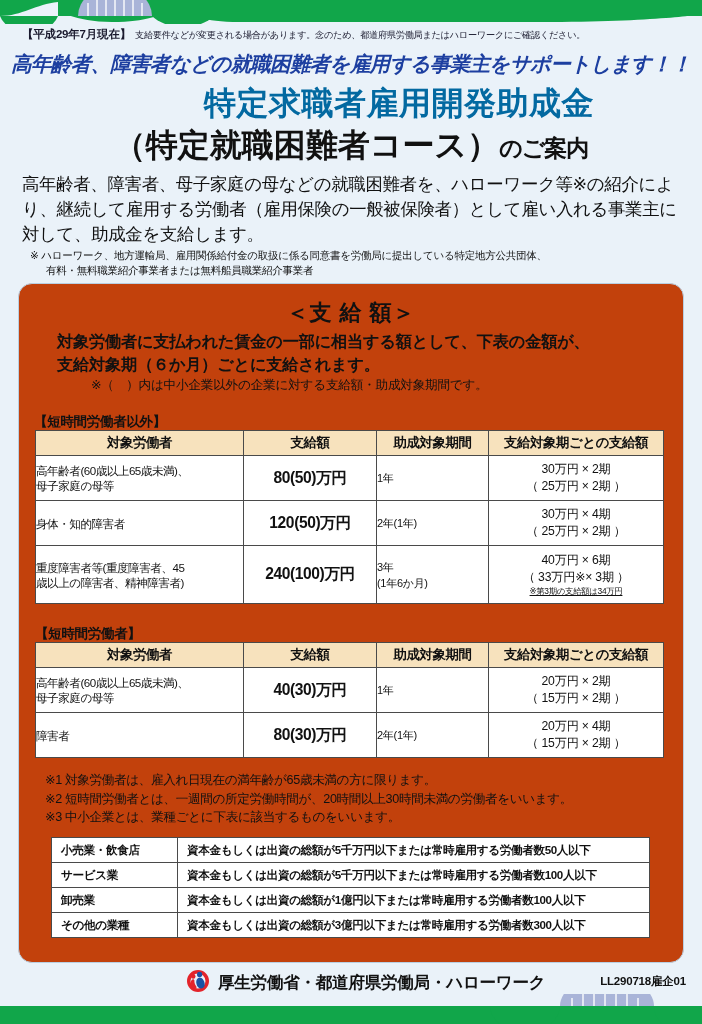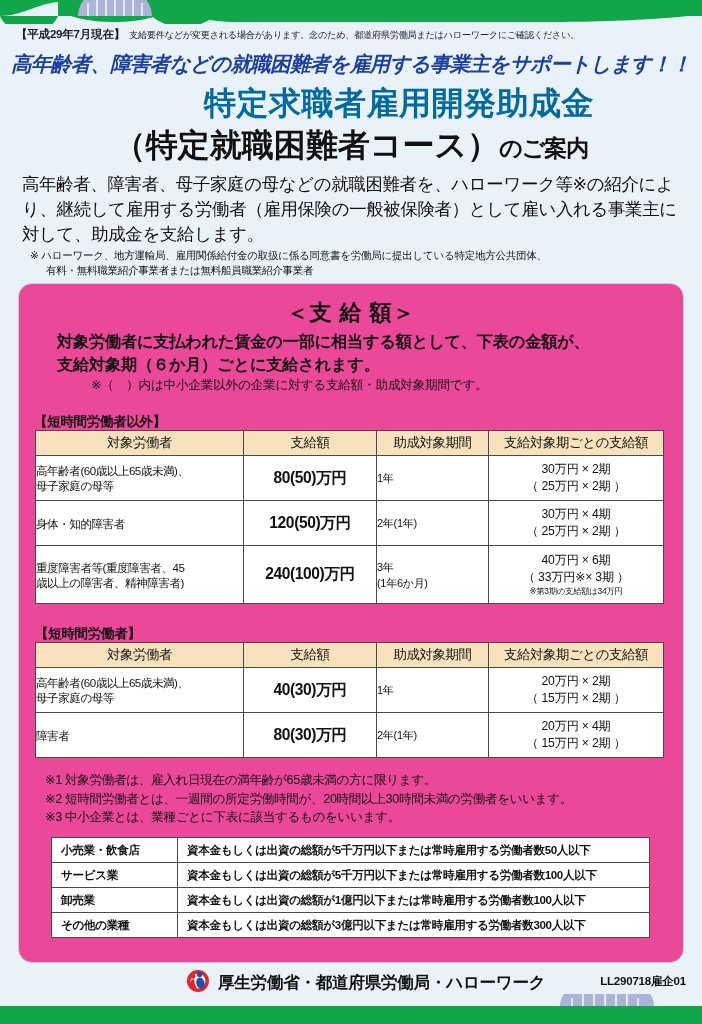--- a/index.html
+++ b/index.html
@@ -36,21 +36,21 @@
     left: 0;
     width: 702px;
     height: 30px;
     overflow: hidden;
   }
 
   
   .notice {
     position: absolute;
     top: 24px;
-    left: 16px;
+    left: 22px;
     width: 660px;
     white-space: nowrap;
     color: #1a1a2e;
   }
   .notice .nb {
     font-weight: bold;
     font-size: 11.5px;
     letter-spacing: -0.2px;
   }
   .notice .nt {
@@ -131,21 +131,21 @@
     padding-left: 16px;
   }
 
   
   .panel {
     position: absolute;
     top: 283px;
     left: 18px;
     width: 666px;
     height: 680px;
-    background: #ec4899;
+    background: #c2410c;
     border: 1.5px solid #b9cfe2;
     border-radius: 14px;
     box-sizing: border-box;
   }
 
   .panel-title {
     position: absolute;
     top: 14px;
     left: 0;
     width: 100%;
@@ -194,21 +194,21 @@
     background: #fff;
   }
   table.dt th, table.dt td {
     border: 1.3px solid #4a4a4a;
     color: #111;
     padding: 0;
   }
   table.dt th {
     background: #f7e2bd;
     font-size: 13.4px;
-    font-weight: normal;
+    font-weight: bold;
     text-align: center;
     height: 24px;
     letter-spacing: -0.4px;
   }
   td.c-worker {
     font-size: 11.6px;
     line-height: 15px;
     padding: 3px 0 3px 6px;
     letter-spacing: -0.5px;
     text-align: left;
@@ -232,20 +232,21 @@
     text-align: center;
     line-height: 17px;
     letter-spacing: -0.2px;
     vertical-align: middle;
   }
   td.c-detail .sub {
     display: block;
     font-size: 8.4px;
     line-height: 11px;
     letter-spacing: -0.3px;
+    text-decoration: underline;
   }
 
   
   .footnotes {
     position: absolute;
     left: 26px;
     font-size: 12.6px;
     line-height: 18.5px;
     color: #111;
     letter-spacing: -0.35px;

